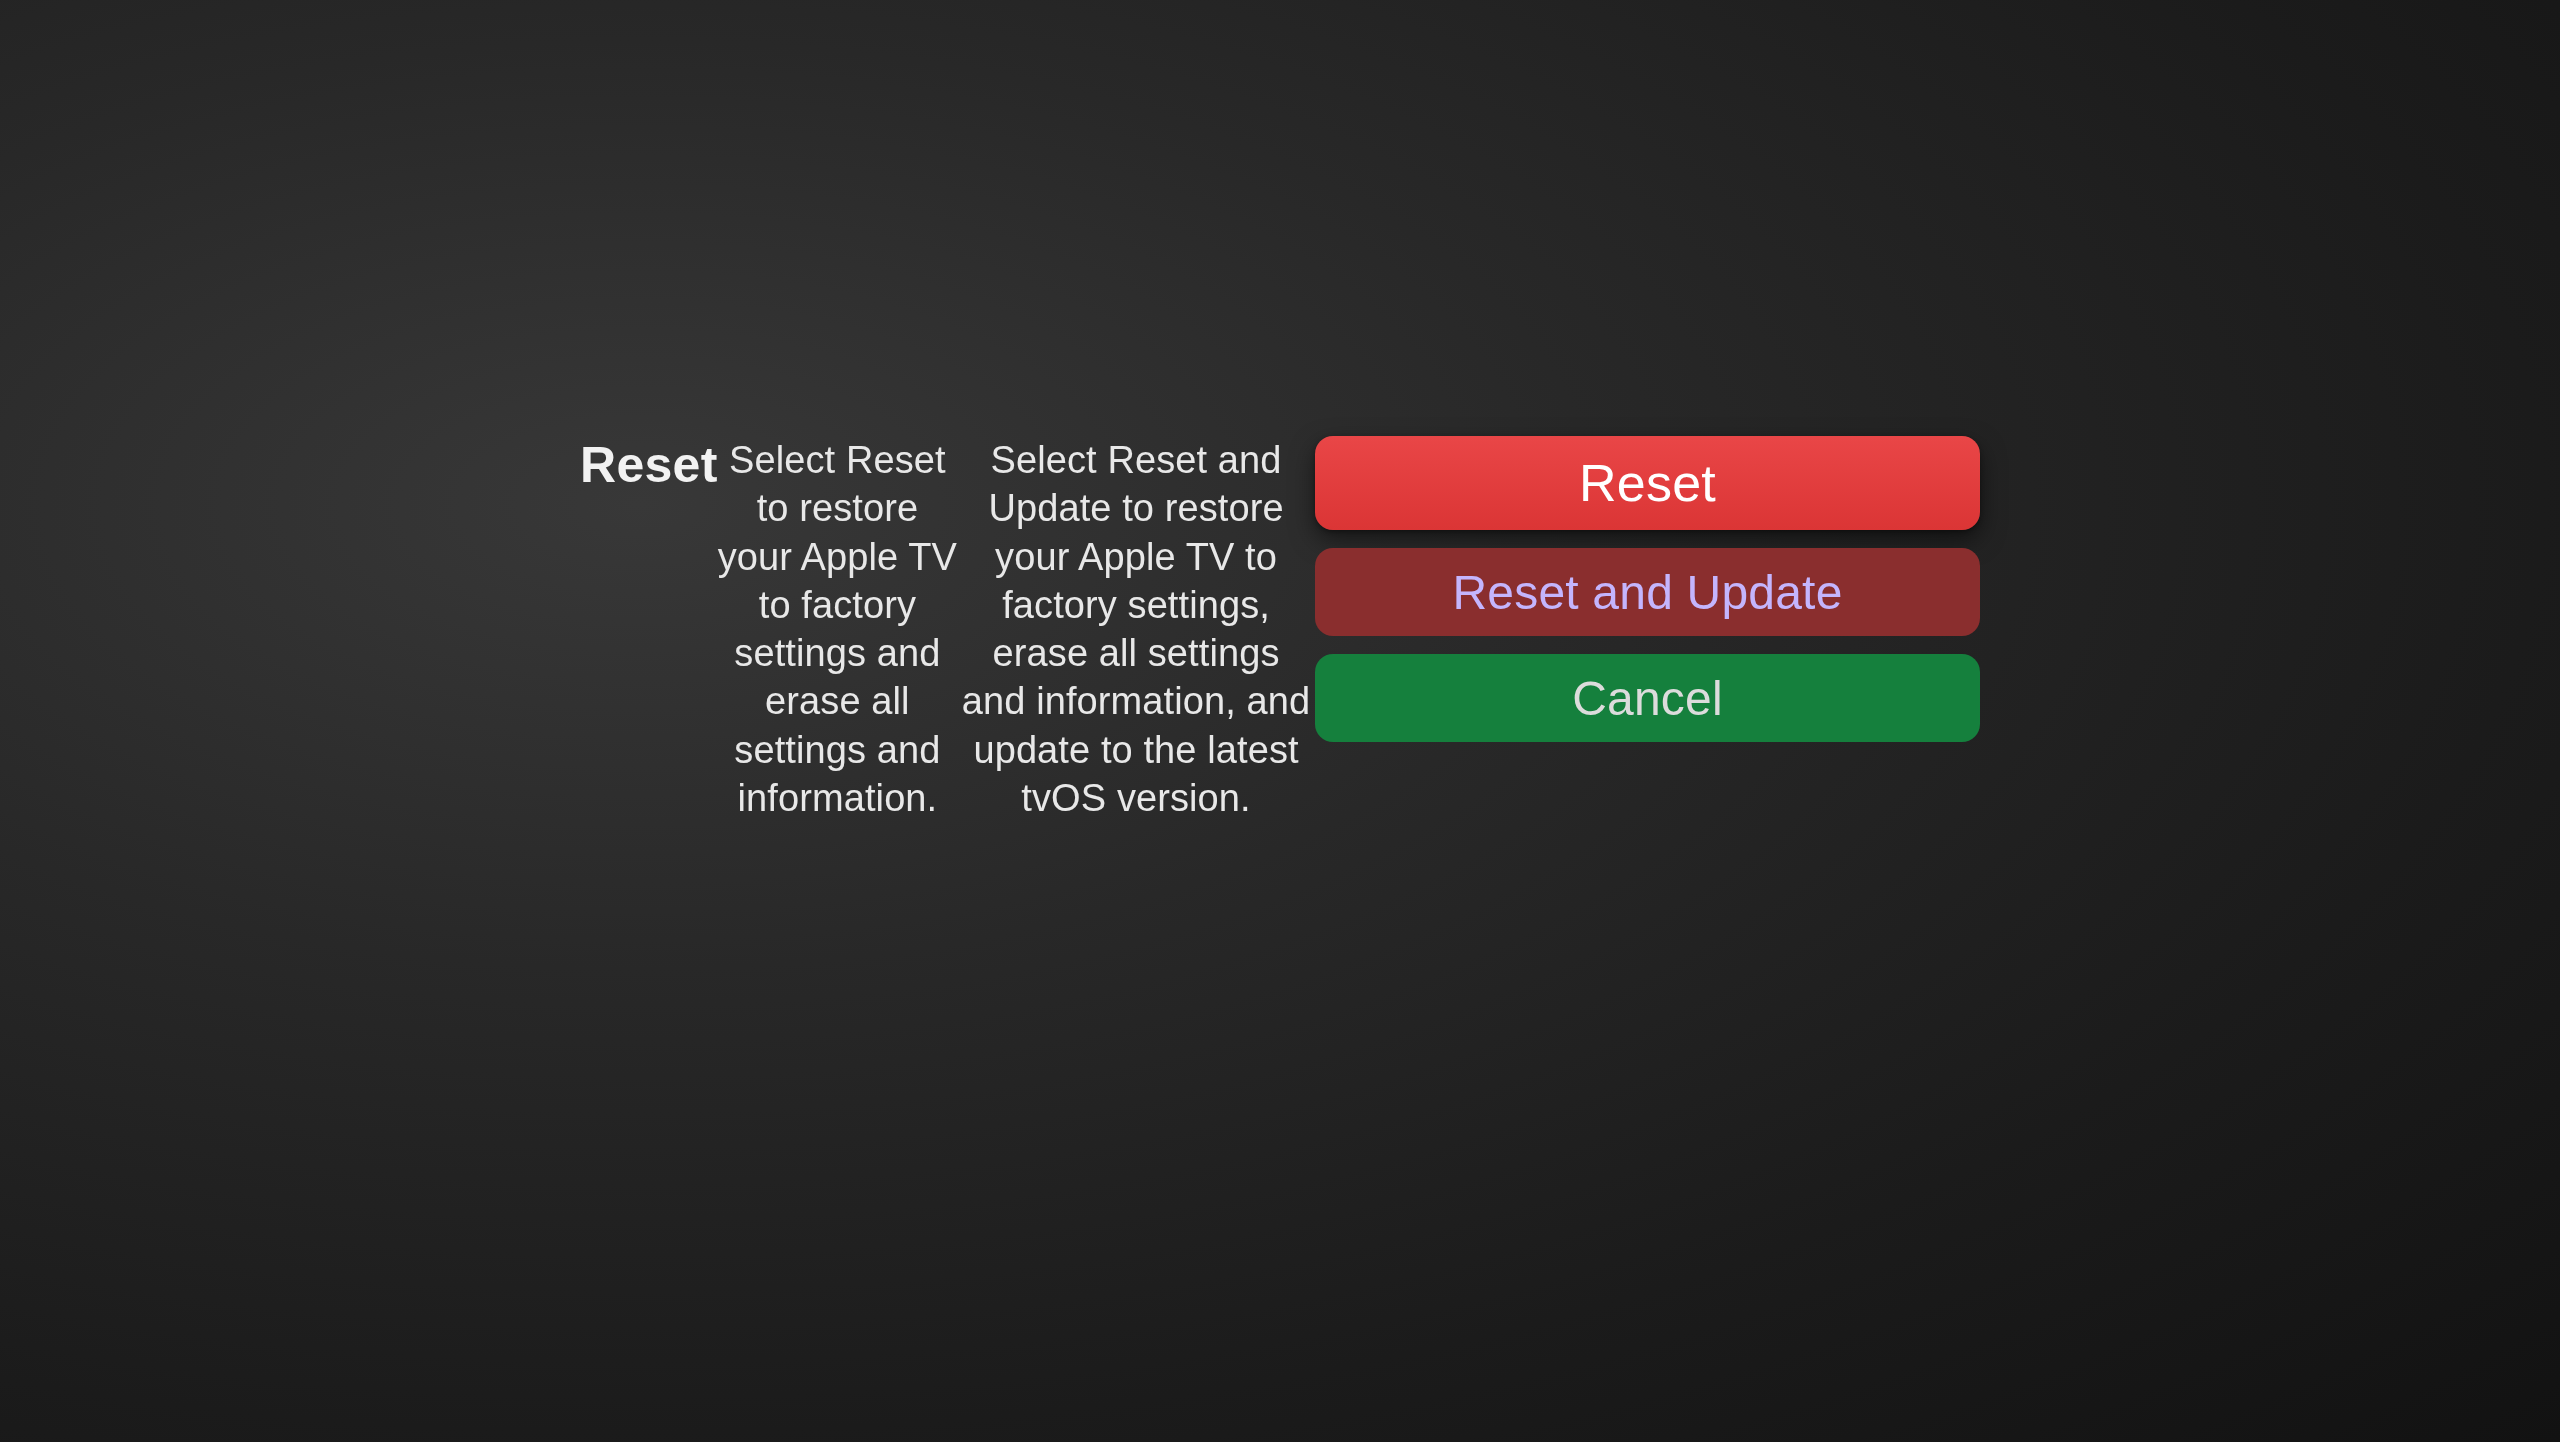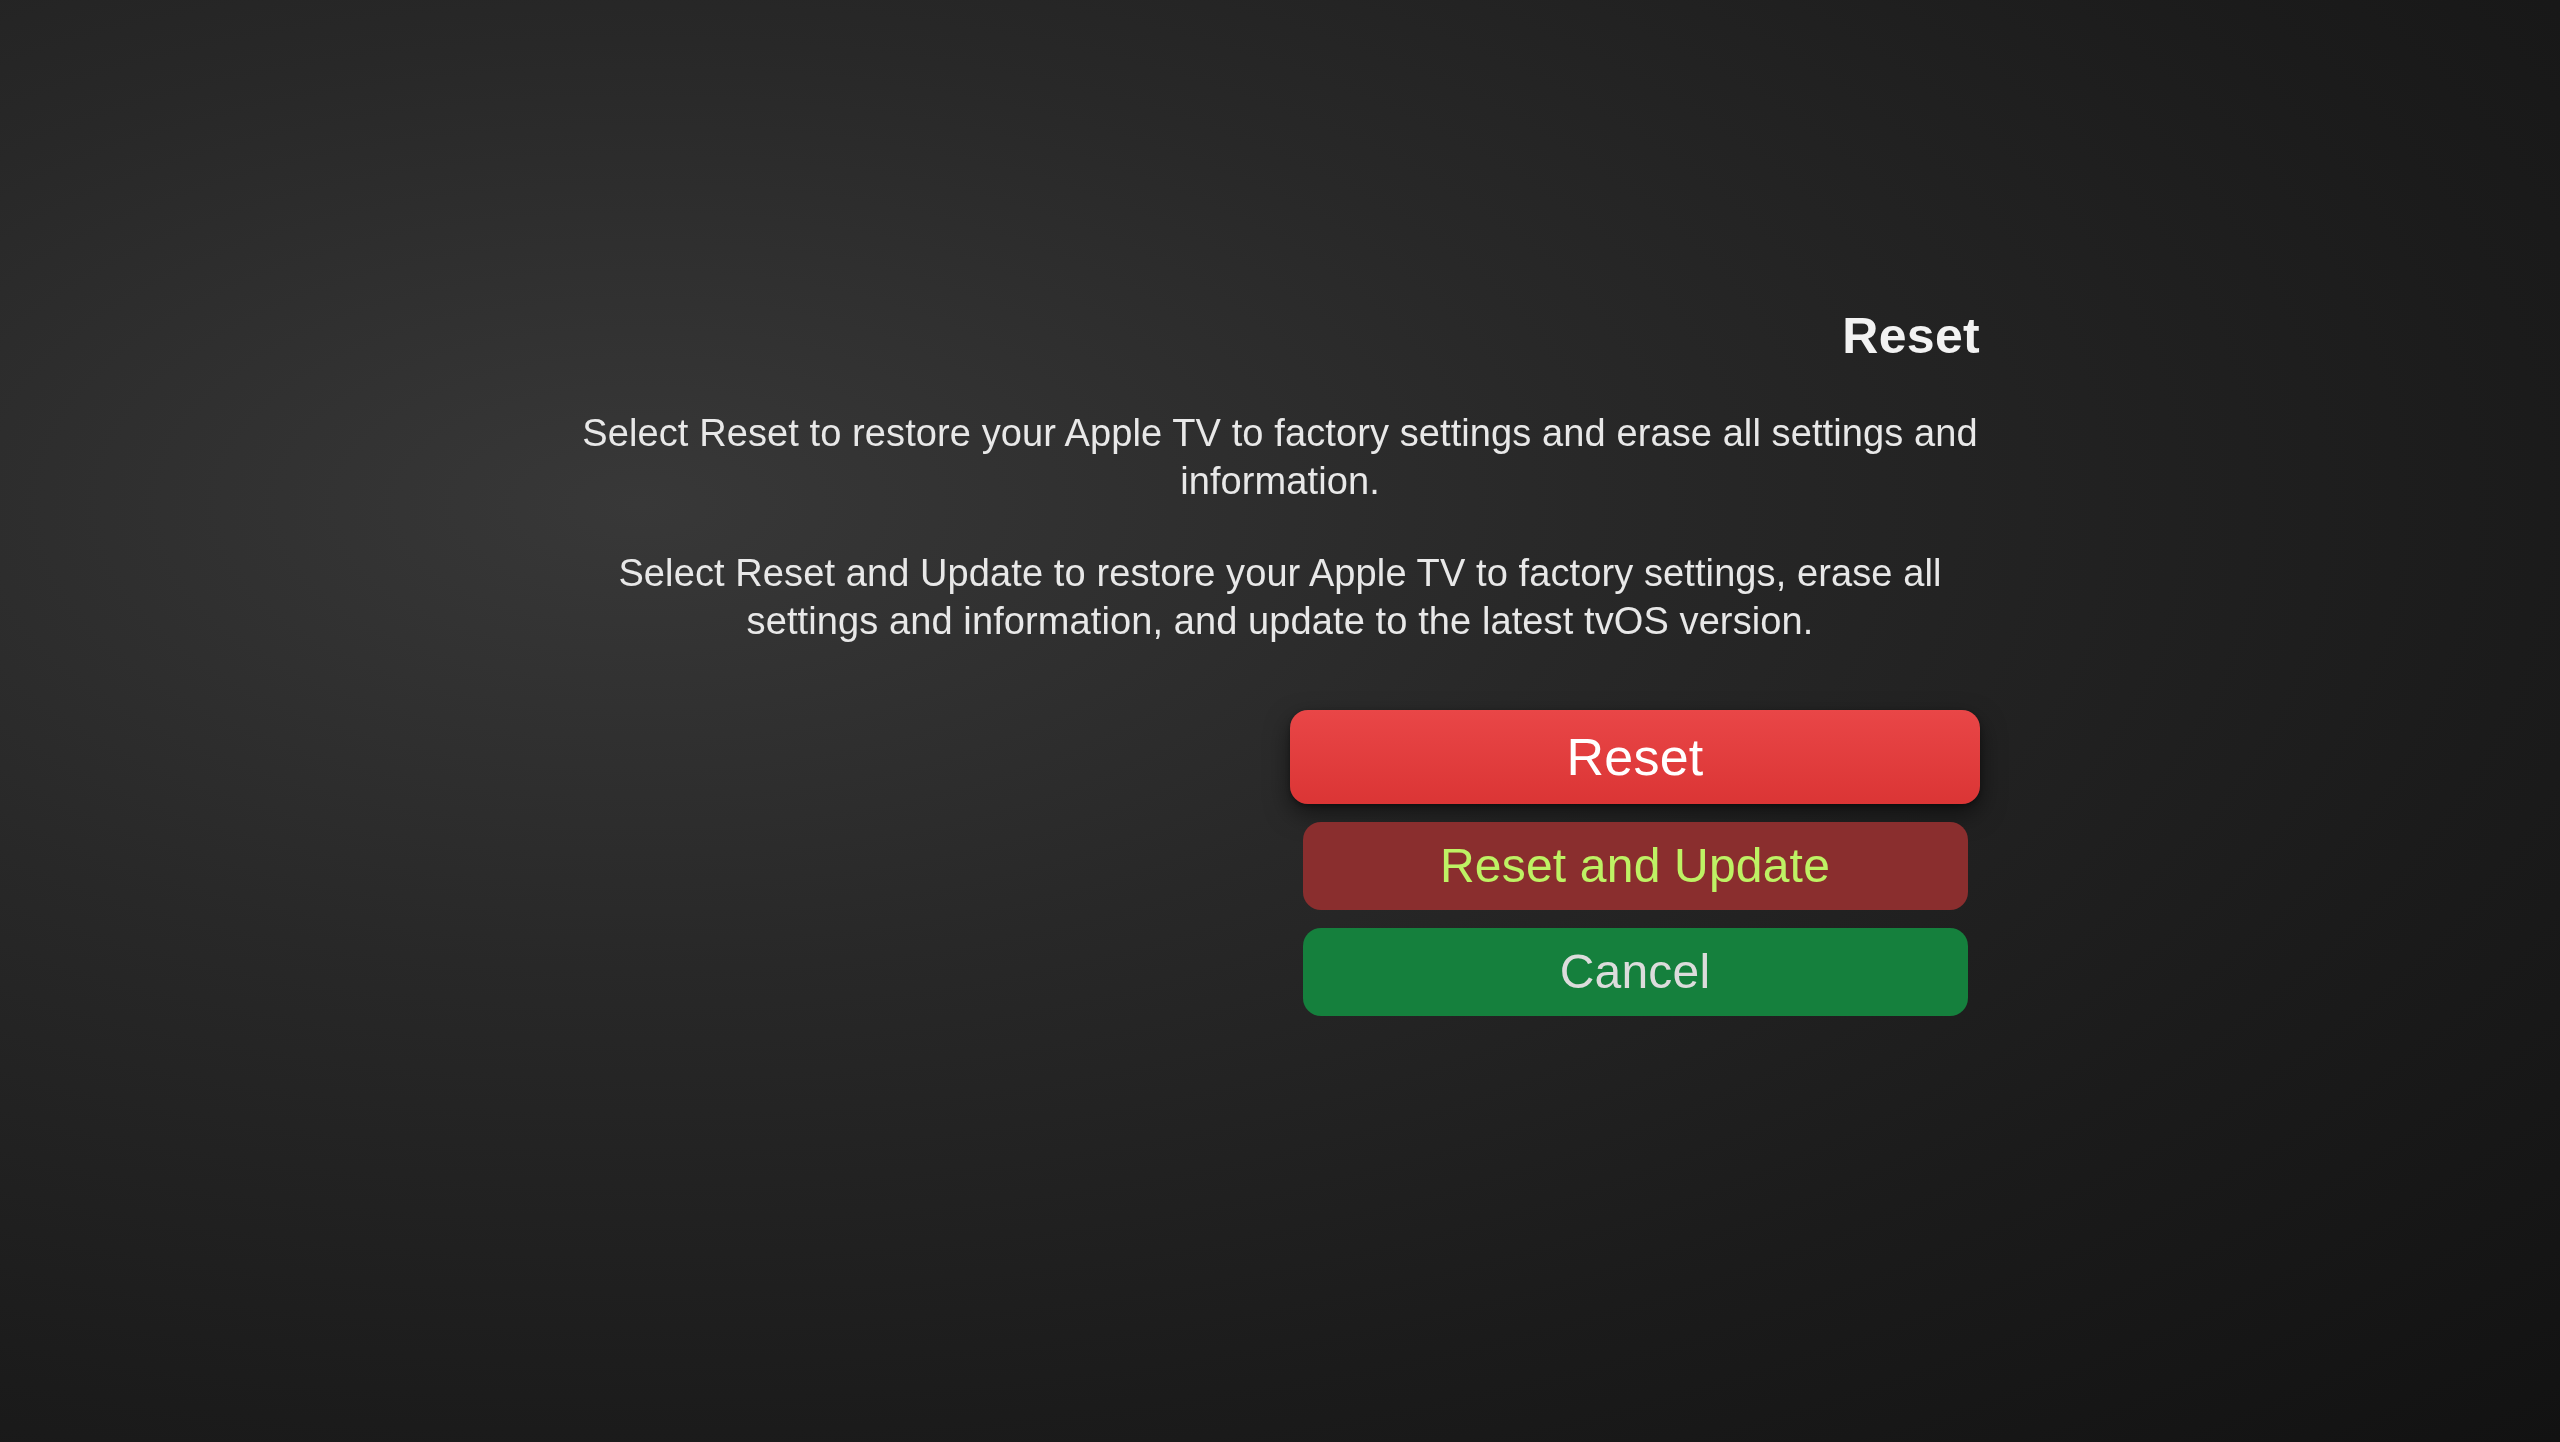--- a/index.html
+++ b/index.html
@@ -17,22 +17,22 @@
       align-items: center;
       justify-content: center;
       overflow: hidden;
     }
 
     .dialog {
       position: relative;
       top: -60px;
       width: 1400px;
       display: flex;
-      flex-direction: column;
-      align-items: flex-end;
+      flex-direction: row;
+      align-items: flex-start;
       text-align: center;
     }
 
     .title {
       color: #f2f2f2;
       font-size: 50px;
       font-weight: 600;
       margin-bottom: 44px;
       letter-spacing: 0.3px;
     }
@@ -74,21 +74,21 @@
       color: #ffffff;
       font-size: 52px;
       box-shadow: 0 10px 24px rgba(0, 0, 0, 0.5), 0 2px 4px rgba(0,0,0,0.3);
     }
 
     .btn-secondary-red {
       width: 665px;
       margin: 0 auto;
       height: 88px;
       background: #8a2e2e;
-      color: #bef264;
+      color: #c4b5fd;
       font-size: 48px;
     }
 
     .btn-tertiary {
       width: 665px;
       margin: 0 auto;
       height: 88px;
       background: #15803d;
       color: #dcdcdc;
       font-size: 48px;

